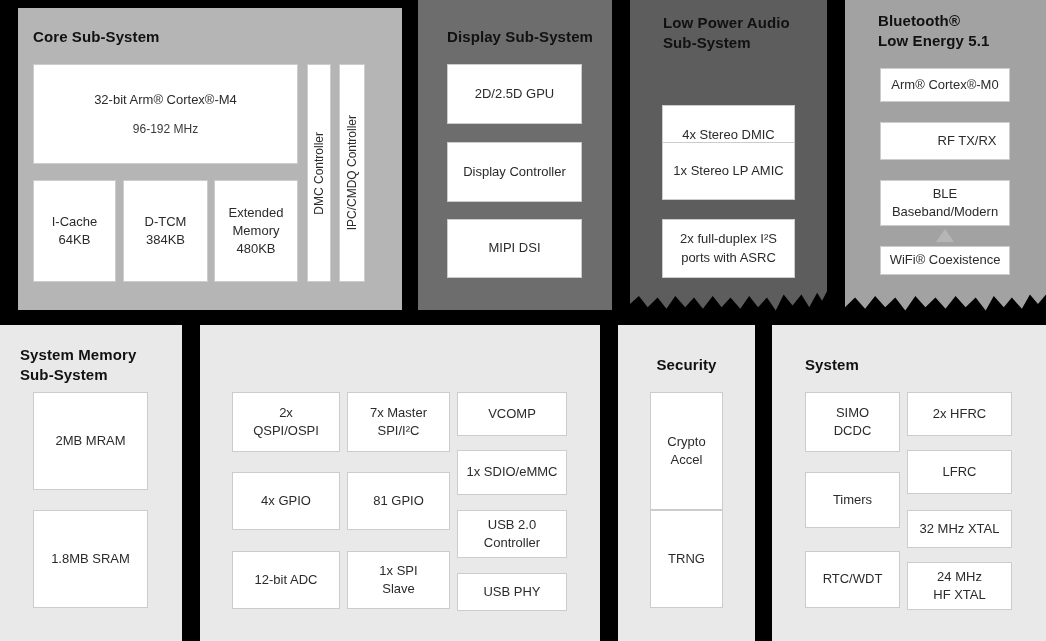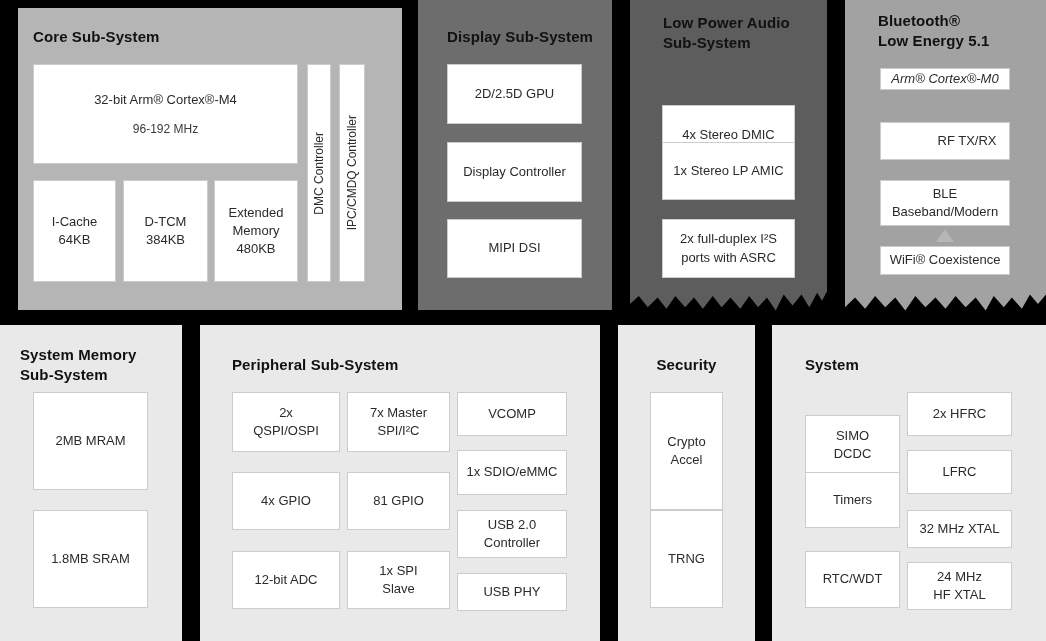--- a/index.html
+++ b/index.html
@@ -61,21 +61,21 @@
   [data-name="block-gpu"]                { left: 29px; top: 64px;  width: 135px; height: 60px; }
   [data-name="block-display-controller"] { left: 29px; top: 142px; width: 135px; height: 60px; }
   [data-name="block-mipi-dsi"]           { left: 29px; top: 219px; width: 135px; height: 59px; }
 
   
   [data-name="block-stereo-dmic"]    { left: 32px; top: 64px;  width: 133px; height: 60px; margin-top: 41px; }
   [data-name="block-stereo-lp-amic"] { left: 32px; top: 142px; width: 133px; height: 58px; }
   [data-name="block-i2s-ports"]      { left: 32px; top: 219px; width: 133px; height: 59px; }
 
   
-  [data-name="block-cortex-m0"]        { left: 35px; top: 68px;  width: 130px; height: 22px; font-style: italic; }
+  [data-name="block-cortex-m0"]        { left: 35px; top: 68px;  width: 130px; height: 34px; }
   [data-name="block-rf-txrx"]          { left: 35px; top: 122px; width: 130px; height: 38px; padding-left: 44px; }
   [data-name="block-ble-baseband"]     { left: 35px; top: 180px; width: 130px; height: 46px; }
   [data-name="block-wifi-coexistence"] { left: 35px; top: 246px; width: 130px; height: 29px; }
   [data-name="up-arrow-icon"] {
     position: absolute; left: 91px; top: 229px; width: 0; height: 0;
     border-left: 9px solid transparent; border-right: 9px solid transparent;
     border-bottom: 13px solid #b6b6b6;
   }
 
   
@@ -92,21 +92,21 @@
   [data-name="block-vcomp"]          { left: 257px; top: 67px;  width: 110px; height: 44px; }
   [data-name="block-sdio-emmc"]      { left: 257px; top: 125px; width: 110px; height: 45px; }
   [data-name="block-usb-controller"] { left: 257px; top: 185px; width: 110px; height: 48px; }
   [data-name="block-usb-phy"]        { left: 257px; top: 248px; width: 110px; height: 38px; }
 
   
   [data-name="block-crypto-accel"] { left: 32px; top: 67px;  width: 73px; height: 118px; }
   [data-name="block-trng"]         { left: 32px; top: 185px; width: 73px; height: 98px; }
 
   
-  [data-name="block-simo-dcdc"]    { left: 33px;  top: 67px;  width: 95px;  height: 60px; margin-top: 23px; }
+  [data-name="block-simo-dcdc"]    { left: 33px;  top: 67px;  width: 95px;  height: 60px; }
   [data-name="block-timers"]       { left: 33px;  top: 147px; width: 95px;  height: 56px; }
   [data-name="block-rtc-wdt"]      { left: 33px;  top: 226px; width: 95px;  height: 57px; }
   [data-name="block-hfrc"]         { left: 135px; top: 67px;  width: 105px; height: 44px; }
   [data-name="block-lfrc"]         { left: 135px; top: 125px; width: 105px; height: 44px; }
   [data-name="block-32mhz-xtal"]   { left: 135px; top: 185px; width: 105px; height: 38px; }
   [data-name="block-24mhz-hf-xtal"]{ left: 135px; top: 237px; width: 105px; height: 48px; }
 </style>
 </head>
 <body>
 
@@ -161,21 +161,20 @@
   </section>
 
   <section class="panel" data-name="panel-system-memory">
     <h2 class="panel-title" data-name="panel-title">System Memory
 Sub-System</h2>
     <div class="block" data-name="block-mram">2MB MRAM</div>
     <div class="block" data-name="block-sram">1.8MB SRAM</div>
   </section>
 
   <section class="panel" data-name="panel-peripheral-subsystem">
-    <h2 class="panel-title" data-name="panel-title">Peripheral Sub-System</h2>
     <div class="block" data-name="block-qspi-ospi">2x
 QSPI/OSPI</div>
     <div class="block" data-name="block-uart">4x GPIO</div>
     <div class="block" data-name="block-adc">12-bit ADC</div>
     <div class="block" data-name="block-master-spi-i2c">7x Master
 SPI/I²C</div>
     <div class="block" data-name="block-gpio">81 GPIO</div>
     <div class="block" data-name="block-spi-slave">1x SPI
 Slave</div>
     <div class="block" data-name="block-vcomp">VCOMP</div>

